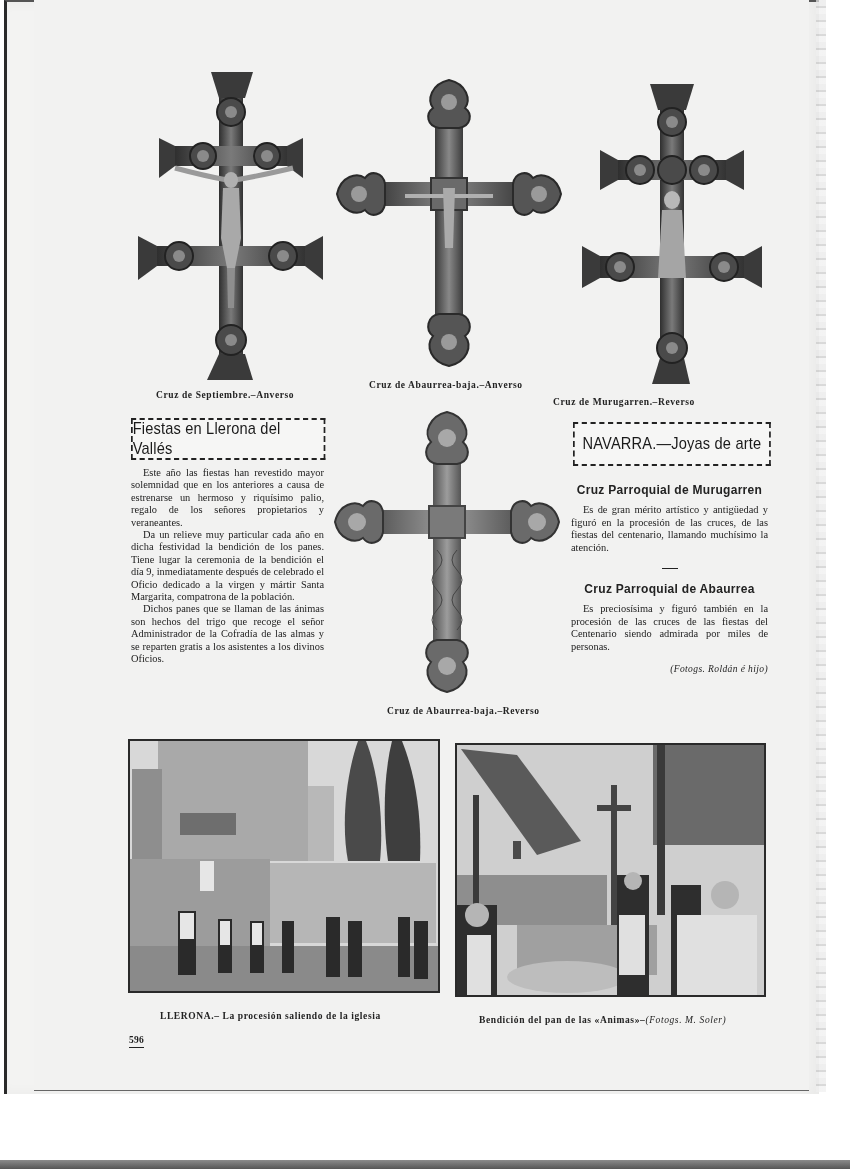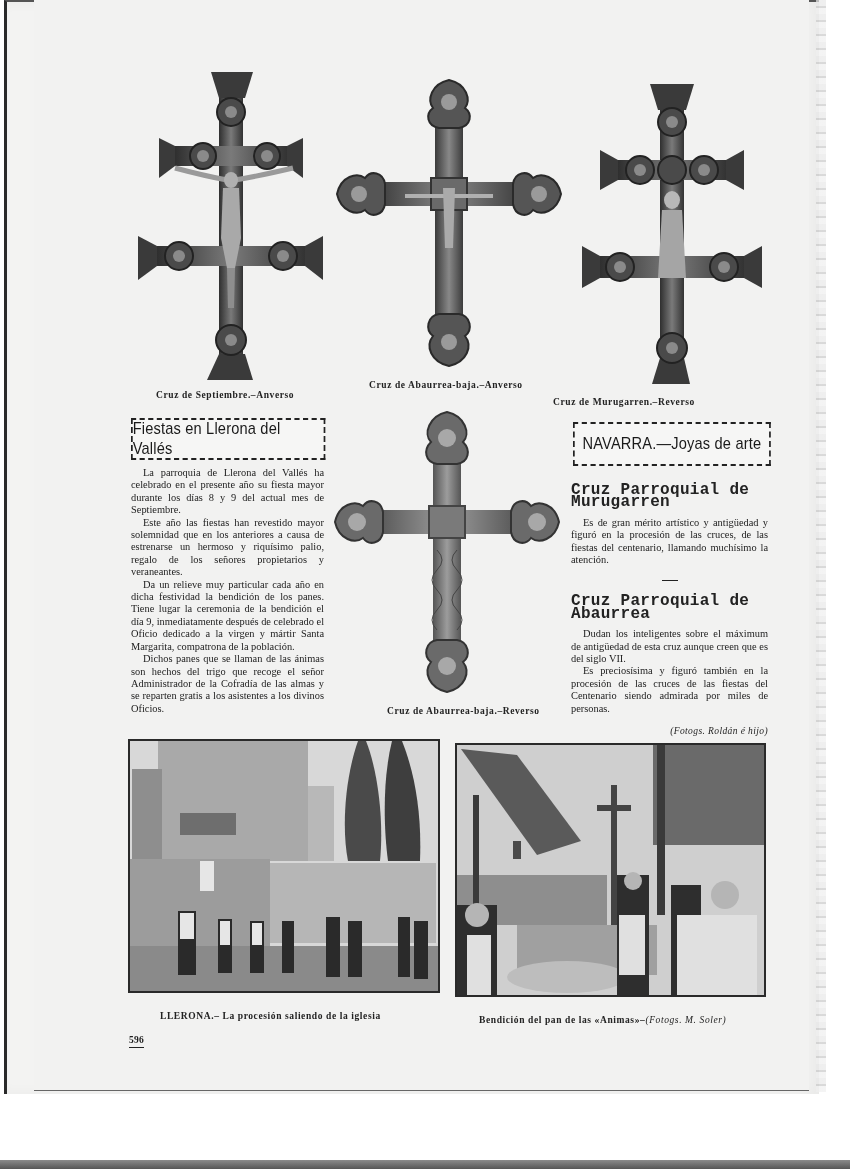--- a/index.html
+++ b/index.html
@@ -52,22 +52,22 @@
     transform:scaleX(.86); transform-origin:left center;
   }
 
   
   .column {
     position:absolute; font-size:10.4px; line-height:12.4px; text-align:justify;
     color:#222;
   }
   .column p { margin:0; text-indent:12px; }
   .column p.subhead {
-    text-indent:0; text-align:left; font-family:Liberation Mono, monospace;
-    font-weight:bold; font-size:16px; letter-spacing:.3px; margin:0 0 8px 0;
+    text-indent:0; text-align:center; font-family:Liberation Sans, sans-serif;
+    font-weight:bold; font-size:12px; letter-spacing:.3px; margin:0 0 8px 0;
   }
   .column .rule { width:16px; height:1px; background:#222; margin:14px auto 14px; }
   .column .credit { text-indent:0; text-align:right; font-style:italic; font-size:9.5px; margin-top:10px; letter-spacing:.4px; }
 
   
   .photo {
     position:absolute; border:2px solid #2a2a2a; overflow:hidden;
     background:#bdbdbd;
   }
   .photo svg { width:100%; height:100%; display:block; }
@@ -241,35 +241,33 @@
       <path d="M124,140 q-10,10 0,20 q10,10 0,20 q-10,10 0,20 q10,10 0,20"></path>
     </g>
   </svg>
 </div>
 <div class="caption" style="left:363px;top:706px;padding-left:24px;">Cruz de Abaurrea-baja.–Reverso</div>
 
 <div class="headline-box" style="left:131px;top:418px;width:222px;height:38px;">
   <span>Fiestas en Llerona del Vallés</span>
 </div>
 <div class="column" style="left:131px;top:467px;width:193px;">
-  <p>La parroquia de Llerona del Vallés ha celebrado en el presente año su fiesta mayor durante los días 8 y 9 del actual mes de Septiembre.</p>
   <p>Este año las fiestas han revestido mayor solemnidad que en los anteriores a causa de estrenarse un hermoso y riquísimo palio, regalo de los señores propietarios y veraneantes.</p>
   <p>Da un relieve muy particular cada año en dicha festividad la bendición de los panes. Tiene lugar la ceremonia de la bendición el día 9, inmediatamente después de celebrado el Oficio dedicado a la virgen y mártir Santa Margarita, compatrona de la población.</p>
   <p>Dichos panes que se llaman de las ánimas son hechos del trigo que recoge el señor Administrador de la Cofradía de las almas y se reparten gratis a los asistentes a los divinos Oficios.</p>
 </div>
 
 <div class="headline-box" style="left:573px;top:422px;width:226px;height:40px;">
   <span>NAVARRA.—Joyas de arte</span>
 </div>
 <div class="column" style="left:571px;top:484px;width:197px;">
   <p class="subhead">Cruz Parroquial de Murugarren</p>
   <p>Es de gran mérito artístico y antigüedad y figuró en la procesión de las cruces, de las fiestas del centenario, llamando muchísimo la atención.</p>
   <div class="rule"></div>
   <p class="subhead">Cruz Parroquial de Abaurrea</p>
-  <p>Dudan los inteligentes sobre el máximum de antigüedad de esta cruz aunque creen que es del siglo VII.</p>
   <p>Es preciosísima y figuró también en la procesión de las cruces de las fiestas del Centenario siendo admirada por miles de personas.</p>
   <p class="credit">(Fotogs. Roldán é hijo)</p>
 </div>
 
 <div class="photo" style="left:128px;top:739px;width:308px;height:250px;">
   <svg viewBox="0 0 308 250" preserveAspectRatio="none">
     <rect width="308" height="250" fill="#d8d8d8"></rect>
 
     <rect x="28" y="0" width="150" height="120" fill="#a9a9a9"></rect>
     <rect x="178" y="45" width="26" height="75" fill="#b8b8b8"></rect>

